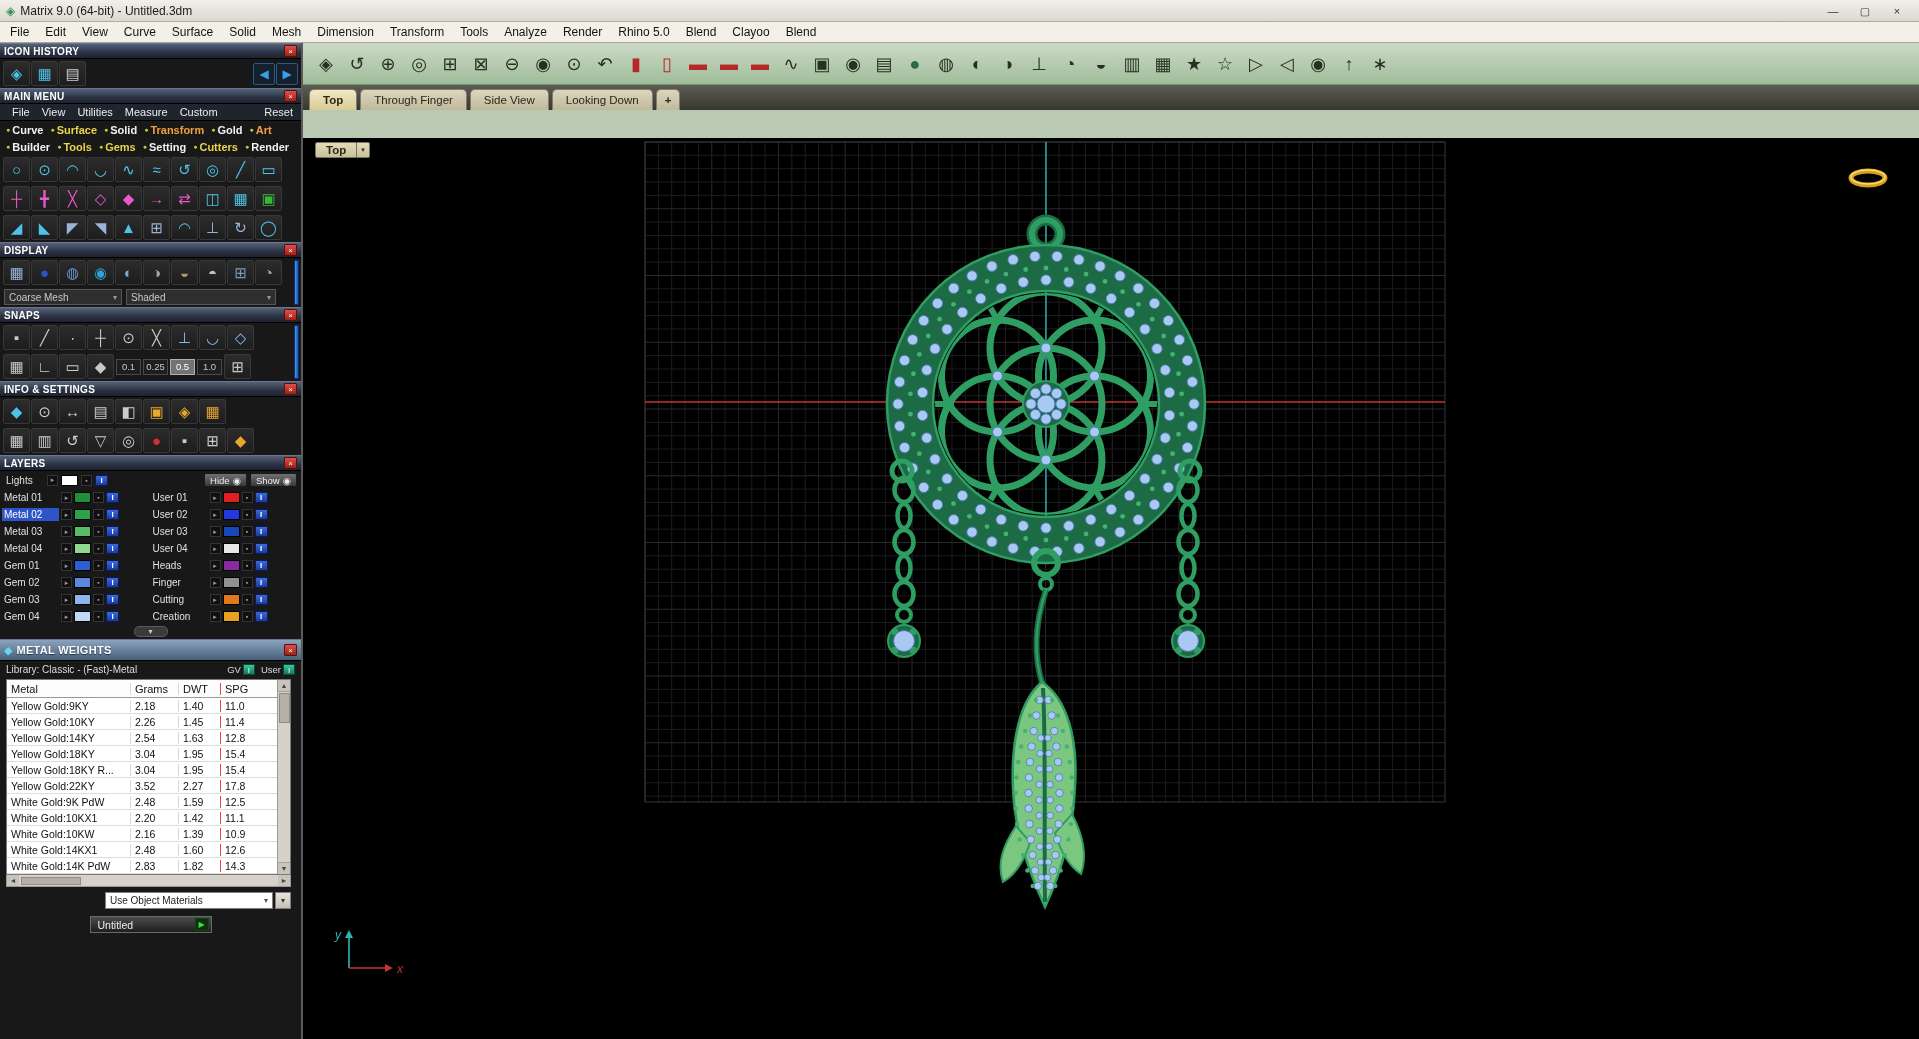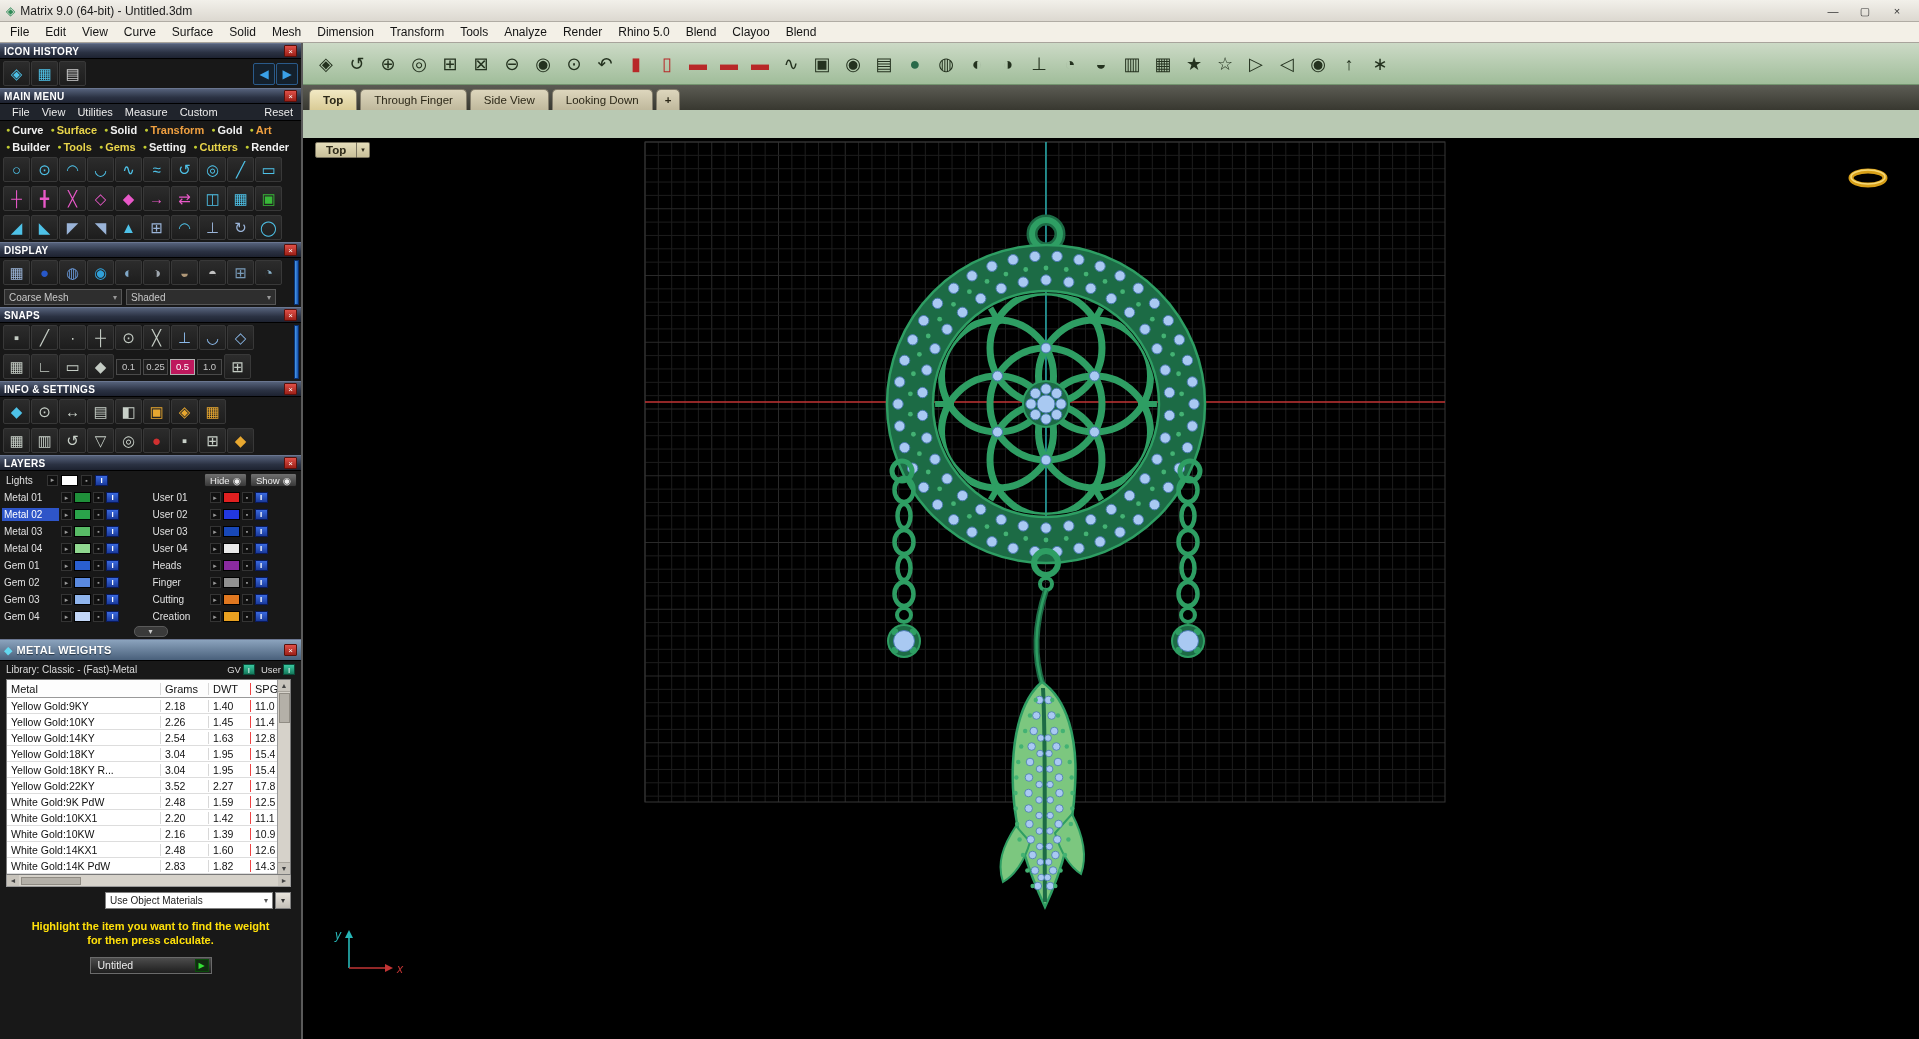--- a/index.html
+++ b/index.html
@@ -30,21 +30,21 @@
 .mm-reset{margin-left:auto;padding-right:2px}
 .mm-link-row{display:flex;padding:1px 3px;gap:1px;font-size:11px;font-weight:bold;height:17px;align-items:center}
 .mm-link{display:flex;align-items:center;gap:2px;padding:0 3px}
 .dot{color:#c2cc32;font-size:7px}
 .dd-row{display:flex;gap:4px;padding:2px 4px;align-items:center}
 .dd{height:16px;background:#2e2e2e;border:1px solid #565656;color:#c8c8c8;font-size:10px;display:flex;align-items:center;padding:0 4px}
 .dd .dda{margin-left:auto;font-size:8px;color:#999}
 .dd1{width:118px}.dd2{width:150px}
 .bluebar{position:absolute;right:2px;top:18px;bottom:2px;width:5px;background:linear-gradient(90deg,#4a9ae8,#1452b0);border:1px solid #0a3070}
 .sval{min-width:25px;height:16px;background:#1e1e1e;border:1px solid #4a4a4a;color:#c8c8c8;font-size:9.5px;display:inline-flex;align-items:center;justify-content:center;margin:0 1px;padding:0 2px}
-.sval.active{background:#be185d;color:#fff;border-color:#b0b0b0}
+.sval.active{background:#737373;color:#fff;border-color:#b0b0b0}
 
 .lights-row{display:flex;align-items:center;gap:3px;padding:2px 4px;font-size:10.5px;color:#e8e8e8;height:18px}
 .hsbtn{background:linear-gradient(#707070,#383838);border:1px solid #1a1a1a;color:#ececec;font-size:9.5px;padding:0 5px;height:14px;display:inline-flex;align-items:center;gap:3px;border-radius:2px}
 .lrow{display:flex;padding:1px 2px;height:17px}
 .lcell{display:flex;align-items:center;gap:2px;width:149px}
 .lname{width:57px;font-size:10px;color:#e0e0e0;padding:1px 2px;white-space:nowrap;overflow:hidden}
 .lname.sel{background:#2e55c8;color:#fff}
 .lbtn{width:11px;height:11px;background:#101010;border:1px solid #343434;color:#999;font-size:7px;display:inline-flex;align-items:center;justify-content:center}
 .lsw{width:17px;height:11px;border:1px solid #000;display:inline-block}
 .li-btn{width:13px;height:11px;background:linear-gradient(#3a6ae0,#1a3a9a);border:1px solid #0a1a5a;color:#fff;font-size:8px;font-weight:bold;display:inline-flex;align-items:center;justify-content:center}
@@ -52,21 +52,21 @@
 .expander span{width:34px;height:11px;background:#3a3a3a;border:1px solid #5a5a5a;border-radius:5px;color:#ccc;font-size:8px;line-height:10px;text-align:center}
 
 .mw-lib{display:flex;align-items:center;padding:3px 6px 2px;font-size:10px;color:#ddd;gap:6px}
 .tgl{display:inline-flex;align-items:center;gap:2px;font-size:9.5px;color:#ddd}
 .tgl .ind{width:12px;height:11px;background:linear-gradient(#3ac8a0,#157a5c);border:1px solid #0a4a38;color:#fff;font-size:8px;text-align:center;line-height:11px}
 .mw-table{margin:2px 6px 0;background:#fff;border:1px solid #7a7a7a;position:relative;width:285px}
 .mhead,.mrow{display:flex;align-items:center;padding-right:13px}
 .mhead{height:18px;font-size:11px;color:#111;border-bottom:1px solid #999;background:#fdfdfd}
 .mrow{height:16px;font-size:10.5px;color:#111;border-bottom:1px solid #ddd;background:#fff}
 .mc{padding:0 4px;overflow:hidden;white-space:nowrap}
-.mc1{width:154px;border-right:1px solid #d8d8d8}
+.mc1{width:124px;border-right:1px solid #d8d8d8}
 .mc2{width:48px;border-right:1px solid #d8d8d8}
 .mc3{width:42px;border-right:1px solid #ef4444}
 .mc4{flex:1}
 .vscroll{position:absolute;right:0;top:0;bottom:0;width:13px;background:#d6d2ca;border-left:1px solid #999;display:flex;flex-direction:column;align-items:center;font-size:7px;color:#444}
 .vs-arrow{height:12px;line-height:12px;width:100%;text-align:center;background:#c8c4bc;border-bottom:1px solid #a8a49c}
 .vs-arrow.bot{margin-top:auto;border-top:1px solid #a8a49c;border-bottom:none}
 .vs-thumb{width:11px;height:30px;background:#b4b0a8;border:1px solid #908c84;margin-top:1px}
 .hscroll{margin:0 6px;width:285px;height:12px;background:#d6d2ca;border:1px solid #999;border-top:none;display:flex;align-items:center;font-size:7px;color:#444}
 .hs-arrow{width:12px;text-align:center;background:#c8c4bc;height:100%;line-height:11px}
 .hs-arrow.r{margin-left:auto}
@@ -607,24 +607,20 @@
       <span class="hs-arrow">◄</span>
       <span class="hs-thumb"></span>
       <span class="hs-arrow r">►</span>
     </div>
     <div class="materials-row">
       <span class="mat-dd">
         <span>Use Object Materials</span>
         <span class="dda">▾</span>
       </span>
       <span class="mat-btn">▾</span>
-    </div>
-    <div class="hint">
-      <div>Highlight the item you want to find the weight</div>
-      <div>for then press calculate.</div>
     </div>
     <div class="calc-row">
       <span class="calc-btn">
         <span>Untitled</span>
         <span class="arr">▶</span>
       </span>
     </div>
   </div>
 
 </div>

